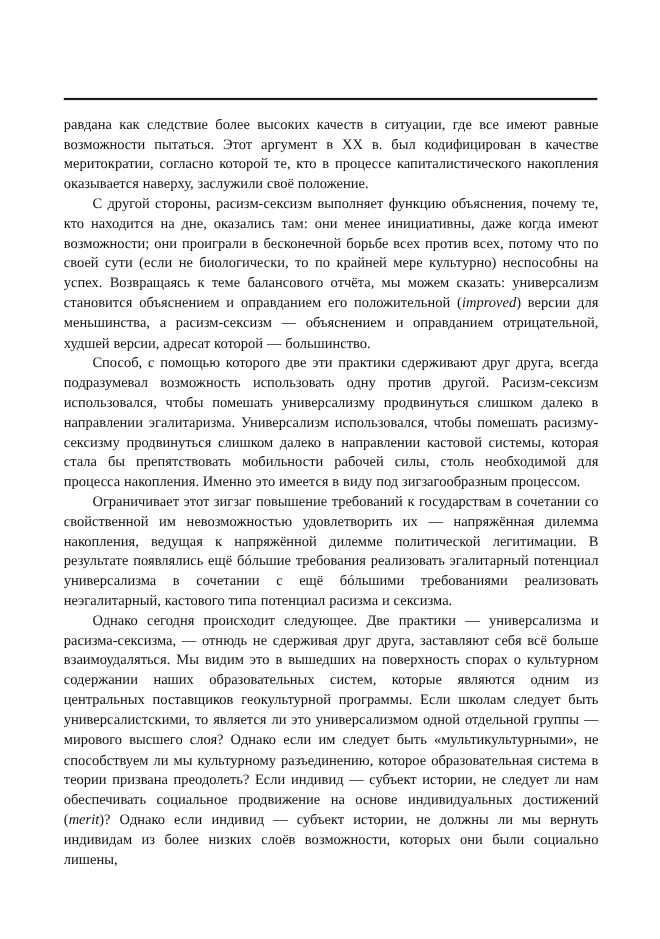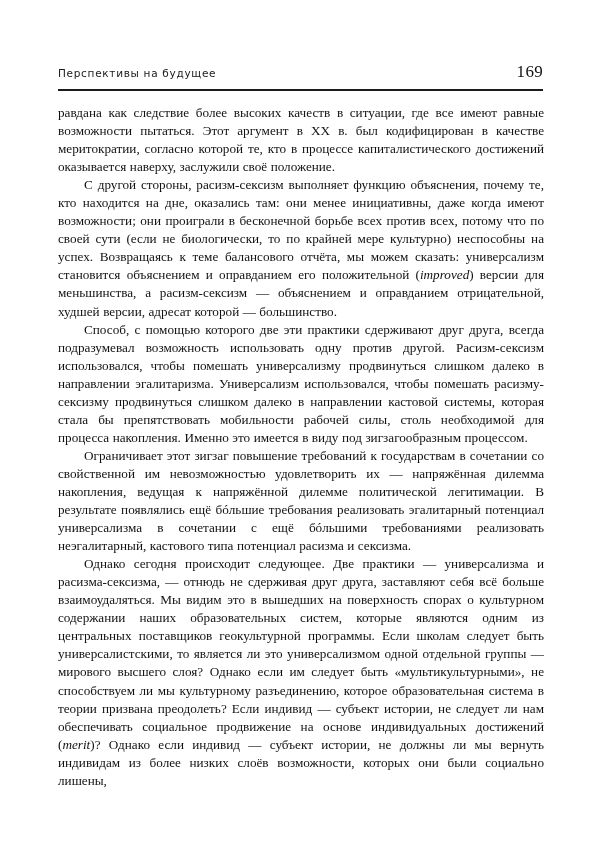--- a/index.html
+++ b/index.html
@@ -77,29 +77,25 @@
   .para em {
     font-style: italic;
     margin-top: 12px;
   }
 </style>
 </head>
 <body>
 
 <div class="page">
 
-  <div class="running-head">
-    <span class="running-head-title">Перспективы на будущее</span>
-    <span class="running-head-folio">169</span>
-  </div>
   <div class="head-rule"></div>
 
   <div class="textblock">
 
-    <p class="para first">равдана как следствие более высоких качеств в ситуации, где все имеют равные возможности пытаться. Этот аргумент в XX в. был кодифицирован в качестве меритократии, согласно которой те, кто в процессе капиталистического достижений оказывается наверху, заслужили своё положение.</p>
+    <p class="para first">равдана как следствие более высоких качеств в ситуации, где все имеют равные возможности пытаться. Этот аргумент в XX в. был кодифицирован в качестве меритократии, согласно которой те, кто в процессе капиталистического накопления оказывается наверху, заслужили своё положение.</p>
 
     <p class="para"><span>С другой стороны, расизм-сексизм выполняет функцию объяснения, почему те, кто находится на дне, оказались там: они менее инициативны, даже когда имеют возможности; они проиграли в бесконечной борьбе всех против всех, потому что по своей сути (если не биологически, то по крайней мере культурно) неспособны на успех. Возвращаясь к теме балансового отчёта, мы можем сказать: универсализм становится объяснением и оправданием его положительной (</span><em>improved</em><span>) версии для меньшинства, а расизм-сексизм — объяснением и оправданием отрицательной, худшей версии, адресат которой — большинство.</span></p>
 
     <p class="para">Способ, с помощью которого две эти практики сдерживают друг друга, всегда подразумевал возможность использовать одну против другой. Расизм-сексизм использовался, чтобы помешать универсализму продвинуться слишком далеко в направлении эгалитаризма. Универсализм использовался, чтобы помешать расизму-сексизму продвинуться слишком далеко в направлении кастовой системы, которая стала бы препятствовать мобильности рабочей силы, столь необходимой для процесса накопления. Именно это имеется в виду под зигзагообразным процессом.</p>
 
     <p class="para">Ограничивает этот зигзаг повышение требований к государствам в сочетании со свойственной им невозможностью удовлетворить их — напряжённая дилемма накопления, ведущая к напряжённой дилемме политической легитимации. В результате появлялись ещё бóльшие требования реализовать эгалитарный потенциал универсализма в сочетании с ещё бóльшими требованиями реализовать неэгалитарный, кастового типа потенциал расизма и сексизма.</p>
 
     <p class="para"><span>Однако сегодня происходит следующее. Две практики — универсализма и расизма-сексизма, — отнюдь не сдерживая друг друга, заставляют себя всё больше взаимоудаляться. Мы видим это в вышедших на поверхность спорах о культурном содержании наших образовательных систем, которые являются одним из центральных поставщиков геокультурной программы. Если школам следует быть универсалистскими, то является ли это универсализмом одной отдельной группы — мирового высшего слоя? Однако если им следует быть «мультикультурными», не способствуем ли мы культурному разъединению, которое образовательная система в теории призвана преодолеть? Если индивид — субъект истории, не следует ли нам обеспечивать социальное продвижение на основе индивидуальных достижений (</span><em>merit</em><span>)? Однако если индивид — субъект истории, не должны ли мы вернуть индивидам из более низких слоёв возможности, которых они были социально лишены,</span></p>
 
   </div>

